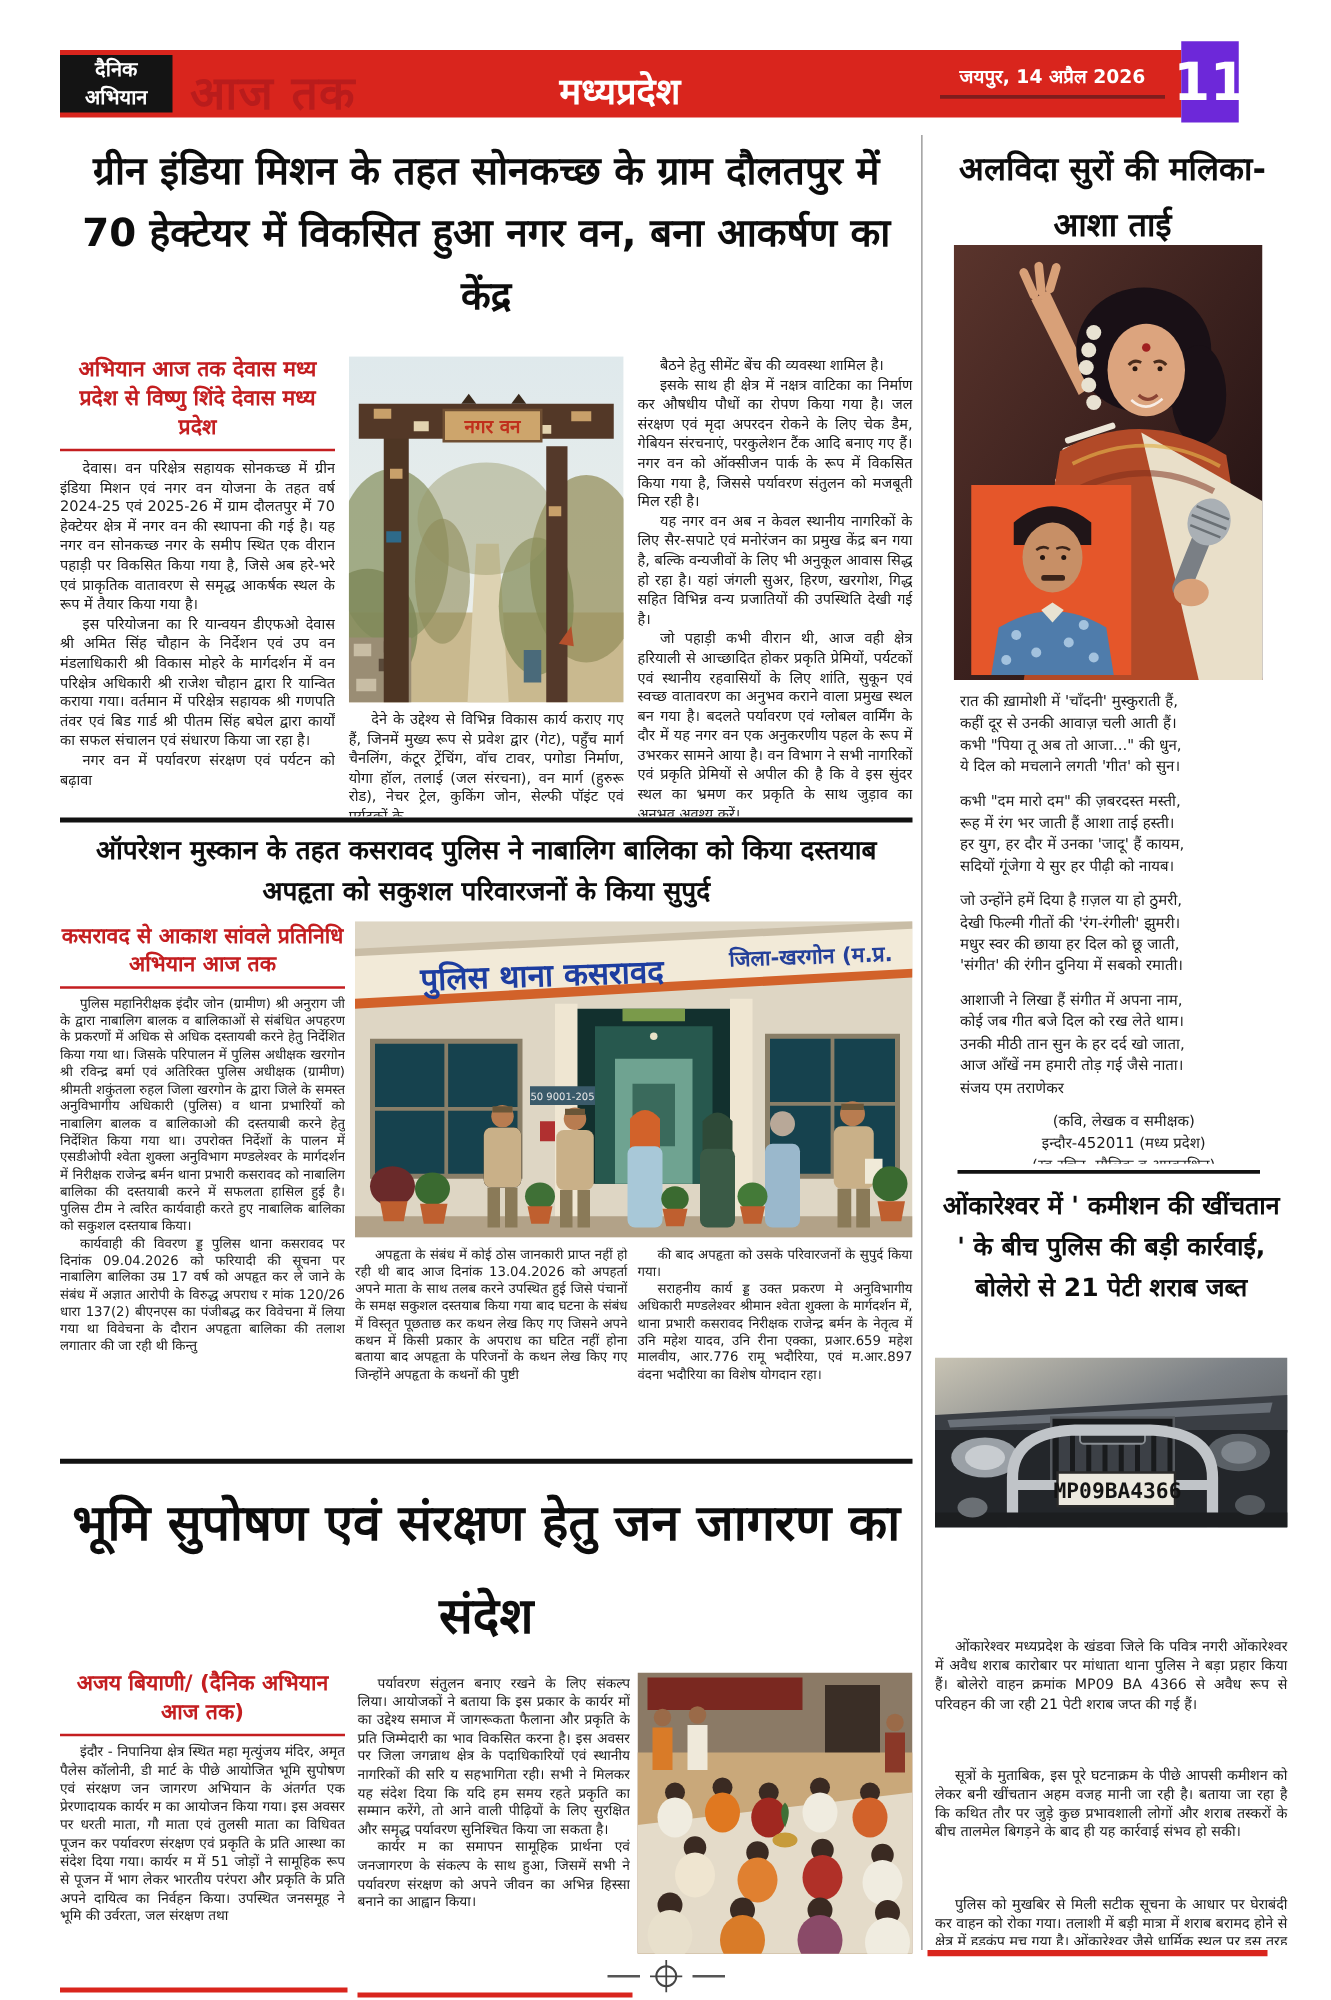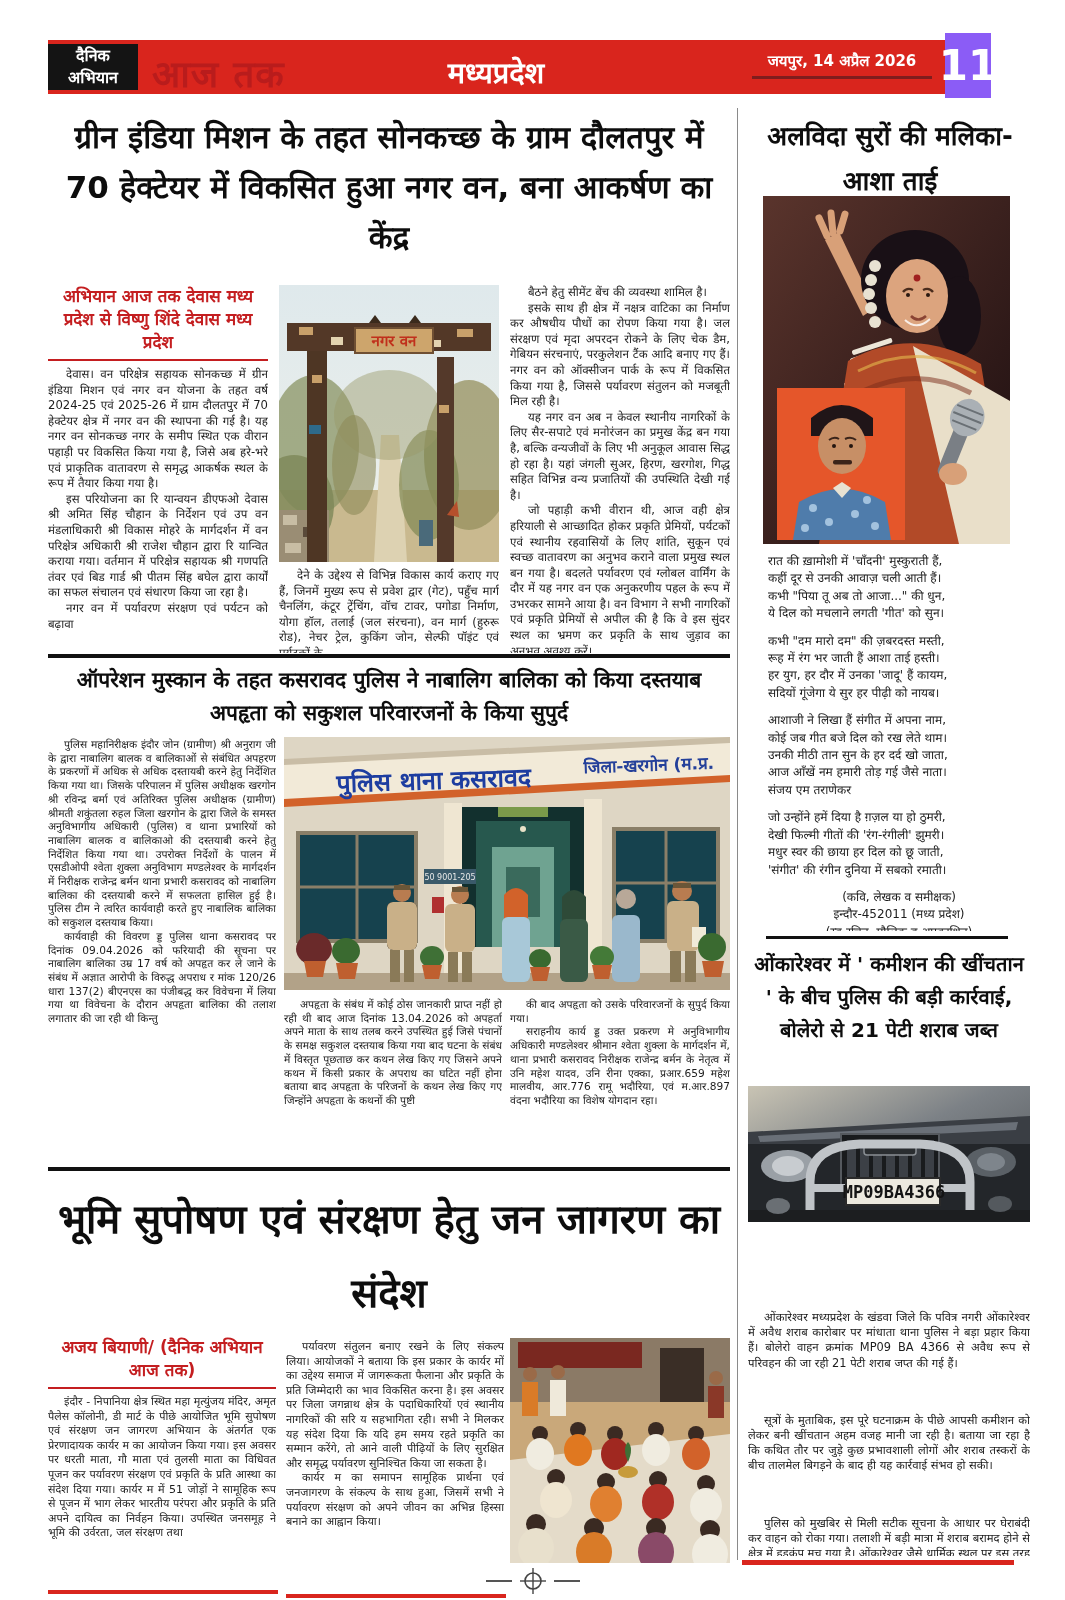--- a/index.html
+++ b/index.html
@@ -9,21 +9,21 @@
   .abs { position:absolute; }
 
   
   .red-bar   { left:48px; top:40px; width:897px; height:54px; background:#d9251d; }
   .brand-box { left:48px; top:44px; width:90px; height:46px; background:#141414; color:#fff;
                text-align:center; font-weight:bold; font-size:16px; line-height:22px; padding-top:1px; }
   .logo-ajtak{ left:152px; top:47px; color:#b91c1c; font-weight:800; font-size:37px; letter-spacing:1px; }
   .edition   { left:366px; top:52px; width:260px; text-align:center; color:#fff; font-weight:800; font-size:29px; }
   .dateline  { left:752px; top:50px; width:180px; text-align:center; color:#fff; font-weight:bold;
                font-size:15px; border-bottom:3px solid #7f1d1d; padding-bottom:6px; }
-  .pagenum-box { left:945px; top:33px; width:46px; height:65px; background:#8b5cf6; color:#fff;
+  .pagenum-box { left:945px; top:33px; width:46px; height:65px; background:#6d28d9; color:#fff;
                display:flex; align-items:center; justify-content:center; font-size:42px; font-weight:bold; }
 
   
   .headline { font-weight:800; text-align:center; color:#0d0d0d; }
   .byline { color:#c41e20; font-weight:800; text-align:center; border-bottom:2px solid #c41e20;
             padding-bottom:5px; margin-bottom:6px; }
   .bodytext p { text-align:justify; text-indent:18px; }
   .rule-black { background:#111; }
   .rule-red { background:#d9251d; }
   .vrule { width:1px; background:#8a8a8a; }
@@ -149,20 +149,21 @@
       <p>यह नगर वन अब न केवल स्थानीय नागरिकों के लिए सैर-सपाटे एवं मनोरंजन का प्रमुख केंद्र बन गया है, बल्कि वन्यजीवों के लिए भी अनुकूल आवास सिद्ध हो रहा है। यहां जंगली सुअर, हिरण, खरगोश, गिद्ध सहित विभिन्न वन्य प्रजातियों की उपस्थिति देखी गई है।</p>
       <p>जो पहाड़ी कभी वीरान थी, आज वही क्षेत्र हरियाली से आच्छादित होकर प्रकृति प्रेमियों, पर्यटकों एवं स्थानीय रहवासियों के लिए शांति, सुकून एवं स्वच्छ वातावरण का अनुभव कराने वाला प्रमुख स्थल बन गया है। बदलते पर्यावरण एवं ग्लोबल वार्मिंग के दौर में यह नगर वन एक अनुकरणीय पहल के रूप में उभरकर सामने आया है। वन विभाग ने सभी नागरिकों एवं प्रकृति प्रेमियों से अपील की है कि वे इस सुंदर स्थल का भ्रमण कर प्रकृति के साथ जुड़ाव का अनुभव अवश्य करें।</p>
     </div>
   </div>
 
   <div class="abs rule-black div1"></div>
 
   <h2 class="abs headline s2-headline">ऑपरेशन मुस्कान के तहत कसरावद पुलिस ने नाबालिग बालिका को किया दस्तयाब अपहृता को सकुशल परिवारजनों के किया सुपुर्द</h2>
 
   <div class="abs s2-col1">
+    <div class="byline s2-byline">कसरावद से आकाश सांवले प्रतिनिधि अभियान आज तक</div>
     <p>पुलिस महानिरीक्षक इंदौर जोन (ग्रामीण) श्री अनुराग जी के द्वारा नाबालिग बालक व बालिकाओं से संबंधित अपहरण के प्रकरणों में अधिक से अधिक दस्तायबी करने हेतु निर्देशित किया गया था। जिसके परिपालन में पुलिस अधीक्षक खरगोन श्री रविन्द्र बर्मा एवं अतिरिक्त पुलिस अधीक्षक (ग्रामीण) श्रीमती शकुंतला रुहल जिला खरगोन के द्वारा जिले के समस्त अनुविभागीय अधिकारी (पुलिस) व थाना प्रभारियों को नाबालिग बालक व बालिकाओ की दस्तयाबी करने हेतु निर्देशित किया गया था। उपरोक्त निर्देशों के पालन में एसडीओपी श्वेता शुक्ला अनुविभाग मण्डलेश्वर के मार्गदर्शन में निरीक्षक राजेन्द्र बर्मन थाना प्रभारी कसरावद को नाबालिग बालिका की दस्तयाबी करने में सफलता हासिल हुई है। पुलिस टीम ने त्वरित कार्यवाही करते हुए नाबालिक बालिका को सकुशल दस्तयाब किया।</p>
     <p>कार्यवाही की विवरण ड्ड पुलिस थाना कसरावद पर दिनांक 09.04.2026 को फरियादी की सूचना पर नाबालिग बालिका उम्र 17 वर्ष को अपहृत कर ले जाने के संबंध में अज्ञात आरोपी के विरुद्ध अपराध र मांक 120/26 धारा 137(2) बीएनएस का पंजीबद्ध कर विवेचना में लिया गया था विवेचना के दौरान अपहृता बालिका की तलाश लगातार की जा रही थी किन्तु</p>
   </div>
 
   <svg class="abs s2-photo" width="446" height="253" viewBox="0 0 446 253">
     <rect width="446" height="253" fill="#ded6c4"></rect>
     <polygon points="0,26 446,4 446,40 0,64" fill="#f2ead8"></polygon>
     <polygon points="0,62 446,38 446,45 0,70" fill="#d2622a"></polygon>
     <polygon points="0,22 446,0 446,6 0,28" fill="#c9bda6"></polygon>
     <text x="150" y="52" text-anchor="middle" font-size="25" font-weight="bold" fill="#1d3da0" transform="rotate(-2 150 52)">पुलिस थाना कसरावद</text>
@@ -386,31 +387,31 @@
       <div>कभी "पिया तू अब तो आजा..." की धुन,</div>
       <div>ये दिल को मचलाने लगती 'गीत' को सुन।</div>
     </div>
     <div class="stanza">
       <div>कभी "दम मारो दम" की ज़बरदस्त मस्ती,</div>
       <div>रूह में रंग भर जाती हैं आशा ताई हस्ती।</div>
       <div>हर युग, हर दौर में उनका 'जादू' हैं कायम,</div>
       <div>सदियों गूंजेगा ये सुर हर पीढ़ी को नायब।</div>
     </div>
     <div class="stanza">
+      <div>जो उन्होंने हमें दिया है ग़ज़ल या हो ठुमरी,</div>
+      <div>देखी फिल्मी गीतों की 'रंग-रंगीली' झुमरी।</div>
+      <div>मधुर स्वर की छाया हर दिल को छू जाती,</div>
+      <div>'संगीत' की रंगीन दुनिया में सबको रमाती।</div>
+    </div>
+    <div class="stanza">
       <div>आशाजी ने लिखा हैं संगीत में अपना नाम,</div>
       <div>कोई जब गीत बजे दिल को रख लेते थाम।</div>
       <div>उनकी मीठी तान सुन के हर दर्द खो जाता,</div>
       <div>आज आँखें नम हमारी तोड़ गई जैसे नाता।</div>
       <div>संजय एम तराणेकर</div>
-    </div>
-    <div class="stanza">
-      <div>जो उन्होंने हमें दिया है ग़ज़ल या हो ठुमरी,</div>
-      <div>देखी फिल्मी गीतों की 'रंग-रंगीली' झुमरी।</div>
-      <div>मधुर स्वर की छाया हर दिल को छू जाती,</div>
-      <div>'संगीत' की रंगीन दुनिया में सबको रमाती।</div>
     </div>
     <div class="credit">(कवि, लेखक व समीक्षक)</div>
     <div class="credit">इन्दौर-452011 (मध्य प्रदेश)</div>
     <div class="credit">(स्व-रचित, मौलिक व अप्रकाशित)</div>
   </div>
 
   <div class="abs rule-black sb-div"></div>
 
   <h2 class="abs headline sbB-headline">ओंकारेश्वर में ' कमीशन की खींचतान ' के बीच पुलिस की बड़ी कार्रवाई, बोलेरो से 21 पेटी शराब जब्त</h2>
 

